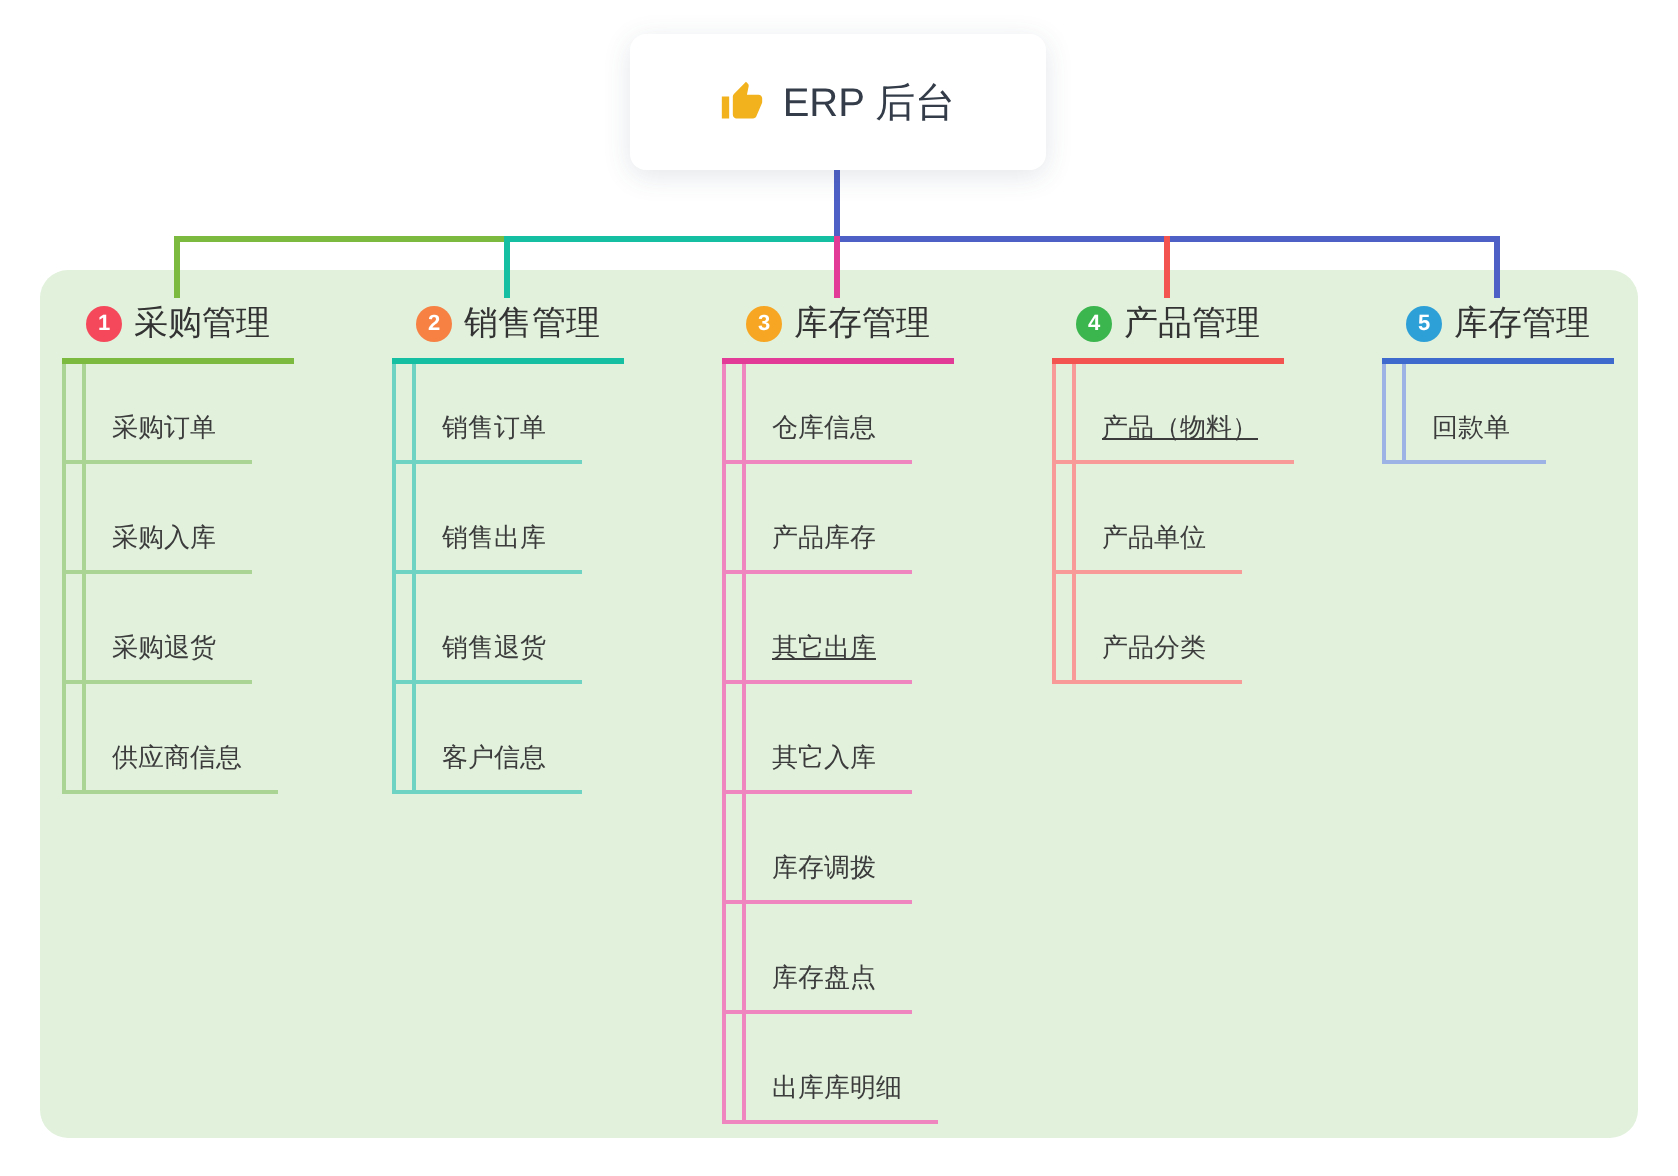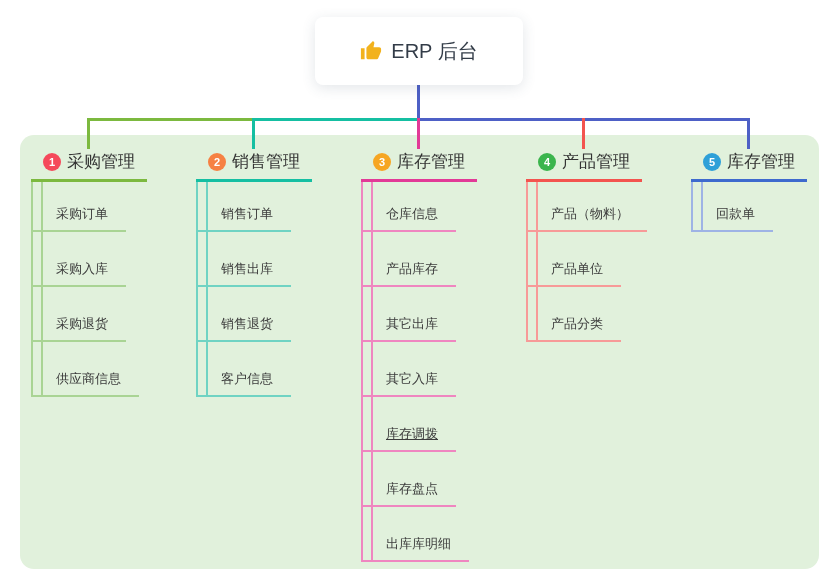--- a/index.html
+++ b/index.html
@@ -134,50 +134,50 @@
     </div>
     <div class="children" style="border-left-color: rgb(239, 134, 192);">
           <div class="child" style="border-bottom-color: rgb(239, 134, 192);">
             <i class="inner" style="background: rgb(239, 134, 192);"></i>
             <span>仓库信息</span>
           </div>
           <div class="child" style="border-bottom-color: rgb(239, 134, 192);">
             <i class="inner" style="background: rgb(239, 134, 192);"></i>
             <span>产品库存</span>
           </div>
-          <div class="child" style="border-bottom-color: rgb(239, 134, 192);">
+          <div class="child" style="border-bottom-color: rgb(239, 134, 192); text-decoration: underline;">
             <i class="inner" style="background: rgb(239, 134, 192);"></i>
             <span>其它出库</span>
           </div>
           <div class="child" style="border-bottom-color: rgb(239, 134, 192);">
             <i class="inner" style="background: rgb(239, 134, 192);"></i>
             <span>其它入库</span>
           </div>
-          <div class="child" style="border-bottom-color: rgb(239, 134, 192); text-decoration: underline;">
+          <div class="child" style="border-bottom-color: rgb(239, 134, 192);">
             <i class="inner" style="background: rgb(239, 134, 192);"></i>
             <span>库存调拨</span>
           </div>
           <div class="child" style="border-bottom-color: rgb(239, 134, 192);">
             <i class="inner" style="background: rgb(239, 134, 192);"></i>
             <span>库存盘点</span>
           </div>
           <div class="child" style="border-bottom-color: rgb(239, 134, 192);">
             <i class="inner" style="background: rgb(239, 134, 192);"></i>
             <span>出库库明细</span>
           </div>
         </div>
   </div>
 
   <div class="branch">
     <div class="branch-title" style="border-bottom-color: rgb(243, 84, 79);">
       <span class="badge" style="background: rgb(59, 181, 77);">4</span>
       <span>产品管理</span>
     </div>
     <div class="children" style="border-left-color: rgb(247, 154, 152);">
-          <div class="child" style="border-bottom-color: rgb(247, 154, 152);">
+          <div class="child" style="border-bottom-color: rgb(247, 154, 152); text-decoration: underline;">
             <i class="inner" style="background: rgb(247, 154, 152);"></i>
             <span>产品（物料）</span>
           </div>
           <div class="child" style="border-bottom-color: rgb(247, 154, 152);">
             <i class="inner" style="background: rgb(247, 154, 152);"></i>
             <span>产品单位</span>
           </div>
           <div class="child" style="border-bottom-color: rgb(247, 154, 152);">
             <i class="inner" style="background: rgb(247, 154, 152);"></i>
             <span>产品分类</span>

